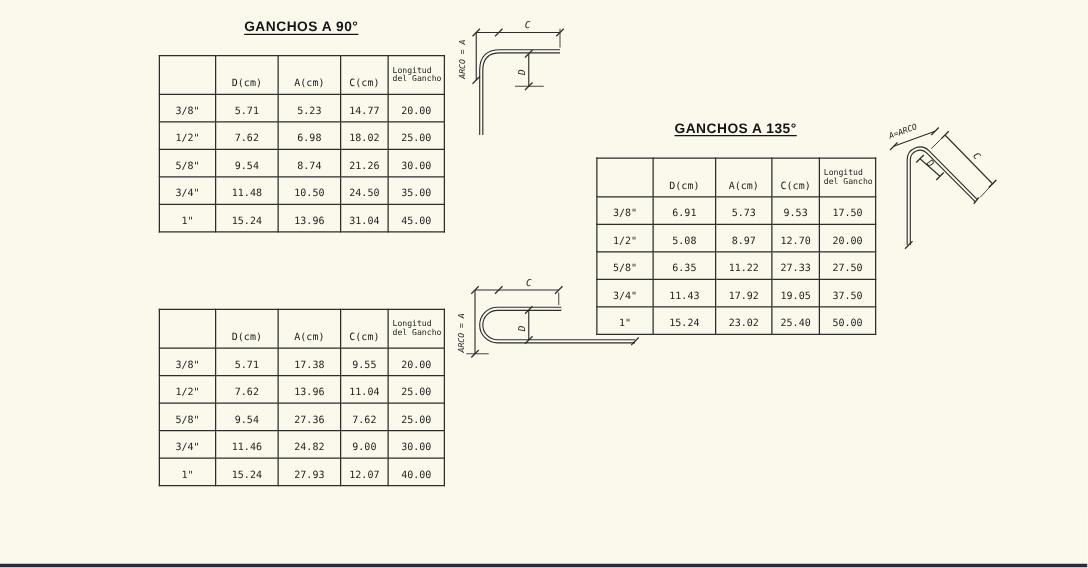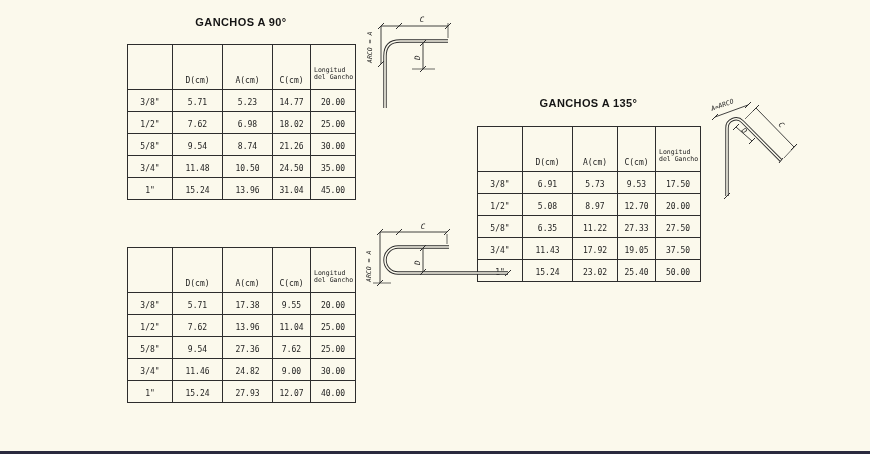--- a/index.html
+++ b/index.html
@@ -4,33 +4,33 @@
 <style>
   html,body { margin:0; padding:0; }
   .canvas {
     position:relative; width:870px; height:454px;
     background:#FBF9EC; overflow:hidden;
     font-family:"DejaVu Sans Mono", monospace;
   }
   .tbl-title {
     position:absolute; font:bold 11px "Liberation Sans", sans-serif;
     letter-spacing:.4px; color:#141414; text-align:center;
-    text-underline-offset:2px;
+    text-decoration:underline; text-underline-offset:2px;
   }
   .dtable { position:absolute; border-collapse:collapse; table-layout:fixed; }
   .dtable th, .dtable td {
     border:1px solid #2d2d2d; font:8px "DejaVu Sans Mono", monospace;
     font-weight:normal; color:#1c1c1c; text-align:center;
     vertical-align:bottom; padding:0 2px 4px 2px;
   }
   .dtable thead th { height:26px; }
   .dtable tbody td { height:17px; }
   .dtable th.long-col {
     font-size:6.5px; line-height:1.15; text-align:left;
-    vertical-align:middle; padding:16px 1px 2px 3px;border-radius:11px;
+    vertical-align:middle; padding:2px 1px 2px 3px;border-radius:11px;
   }
   .diag { position:absolute; pointer-events:none; }
   .bar      { fill:none; stroke:#2d2d2d; stroke-width:3.4; }
   .bar-core { fill:none; stroke:#FBF9EC; stroke-width:1.6; }
   .dim  { stroke:#2d2d2d; stroke-width:0.9; fill:none; }
   .ext  { stroke:#2d2d2d; stroke-width:0.7; fill:none; }
   .tick { stroke:#2d2d2d; stroke-width:1; }
   .dlabel { font:italic 6.5px "DejaVu Sans Mono", monospace; fill:#1c1c1c; }
   .dlabel-big { font:italic 7.5px "DejaVu Sans Mono", monospace; fill:#1c1c1c; }
   .bottom-rule { position:absolute; left:0; right:0; bottom:0; height:3px; }

